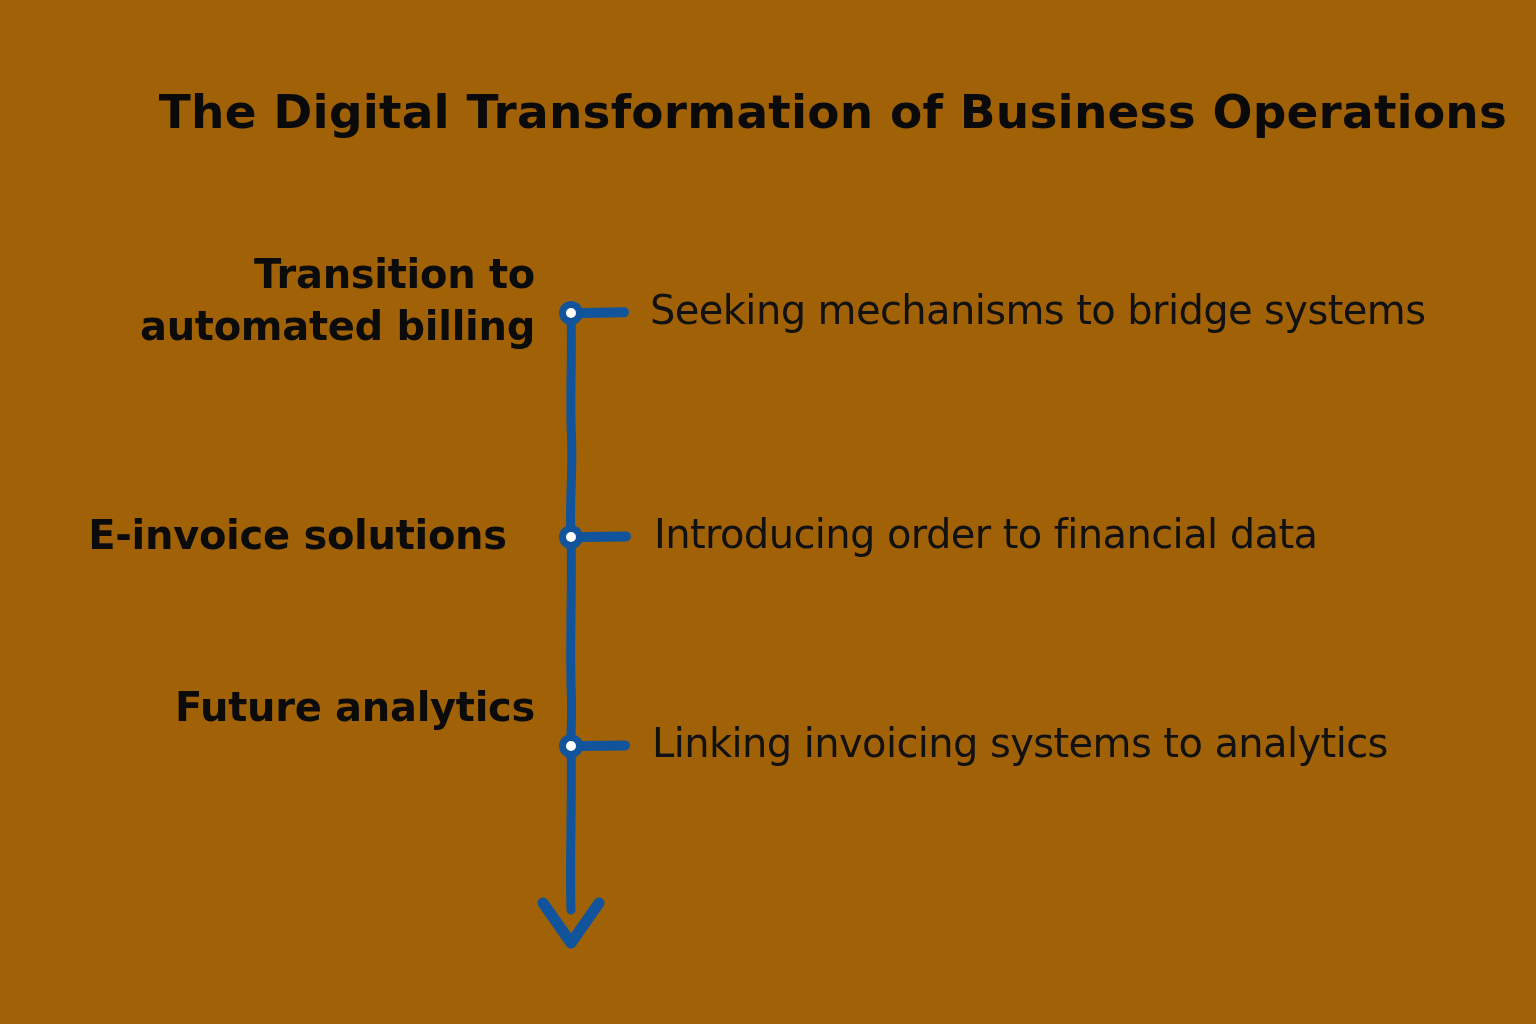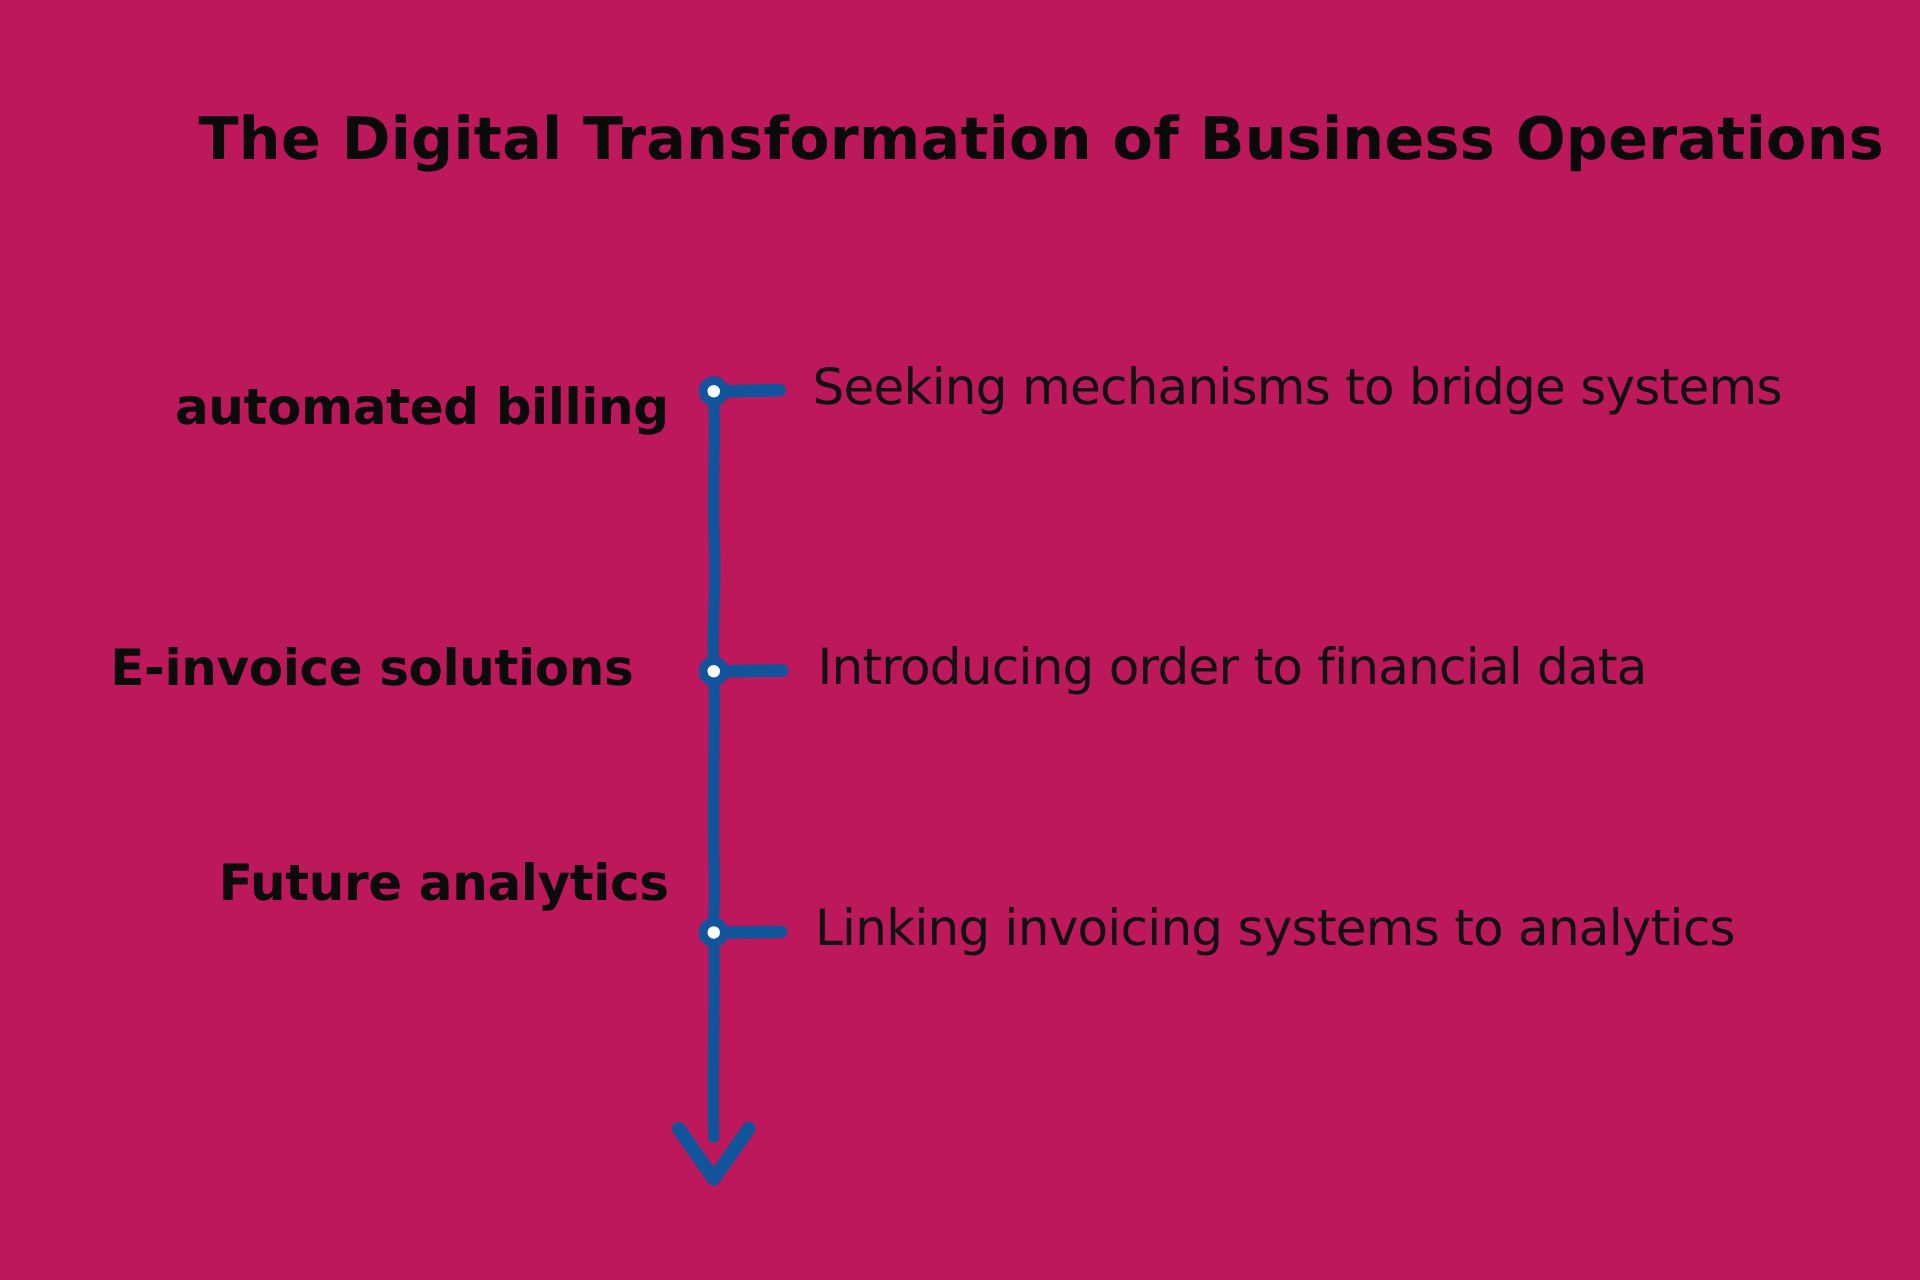--- a/index.html
+++ b/index.html
@@ -111,21 +111,21 @@
   }
   #row-3 .right-text {
     left: 652px;
     top: -28px;
     text-align: center;
   }
 </style>
 </head>
 <body style="background: rgb(252, 252, 251);">
 
-<div id="canvas" style="background: #be185d;">
+<div id="canvas" style="background: #a16207;">
 
   <div id="title" style="color: rgb(10, 10, 10);">The Digital Transformation of Business Operations</div>
 
   <svg id="timeline-svg" viewBox="0 0 1536 1024">
 
     <path id="spine" d="M 571 313
              C 572.5 360, 569.5 400, 571.5 436
              C 573 478, 569 505, 571 537
              C 572.5 585, 569.5 640, 571.2 690
              C 572.6 730, 569.8 740, 571 746
@@ -144,21 +144,21 @@
     </g>
 
     <g>
       <path d="M 583 746 L 625 745.4" fill="none" stroke="#11549b" stroke-width="10" stroke-linecap="round"></path>
       <circle cx="571" cy="746" r="8.5" fill="#ffffff" stroke="#11549b" stroke-width="7"></circle>
     </g>
   </svg>
 
   <div class="row" id="row-1">
     <div class="left-label">
-      <br>
+      <span>Transition to</span><br>
       <span>automated billing</span>
     </div>
     <div class="right-text">Seeking mechanisms to bridge systems</div>
   </div>
 
   <div class="row" id="row-2">
     <div class="left-label">
       <span>E-invoice solutions</span>
     </div>
     <div class="right-text">Introducing order to financial data</div>

